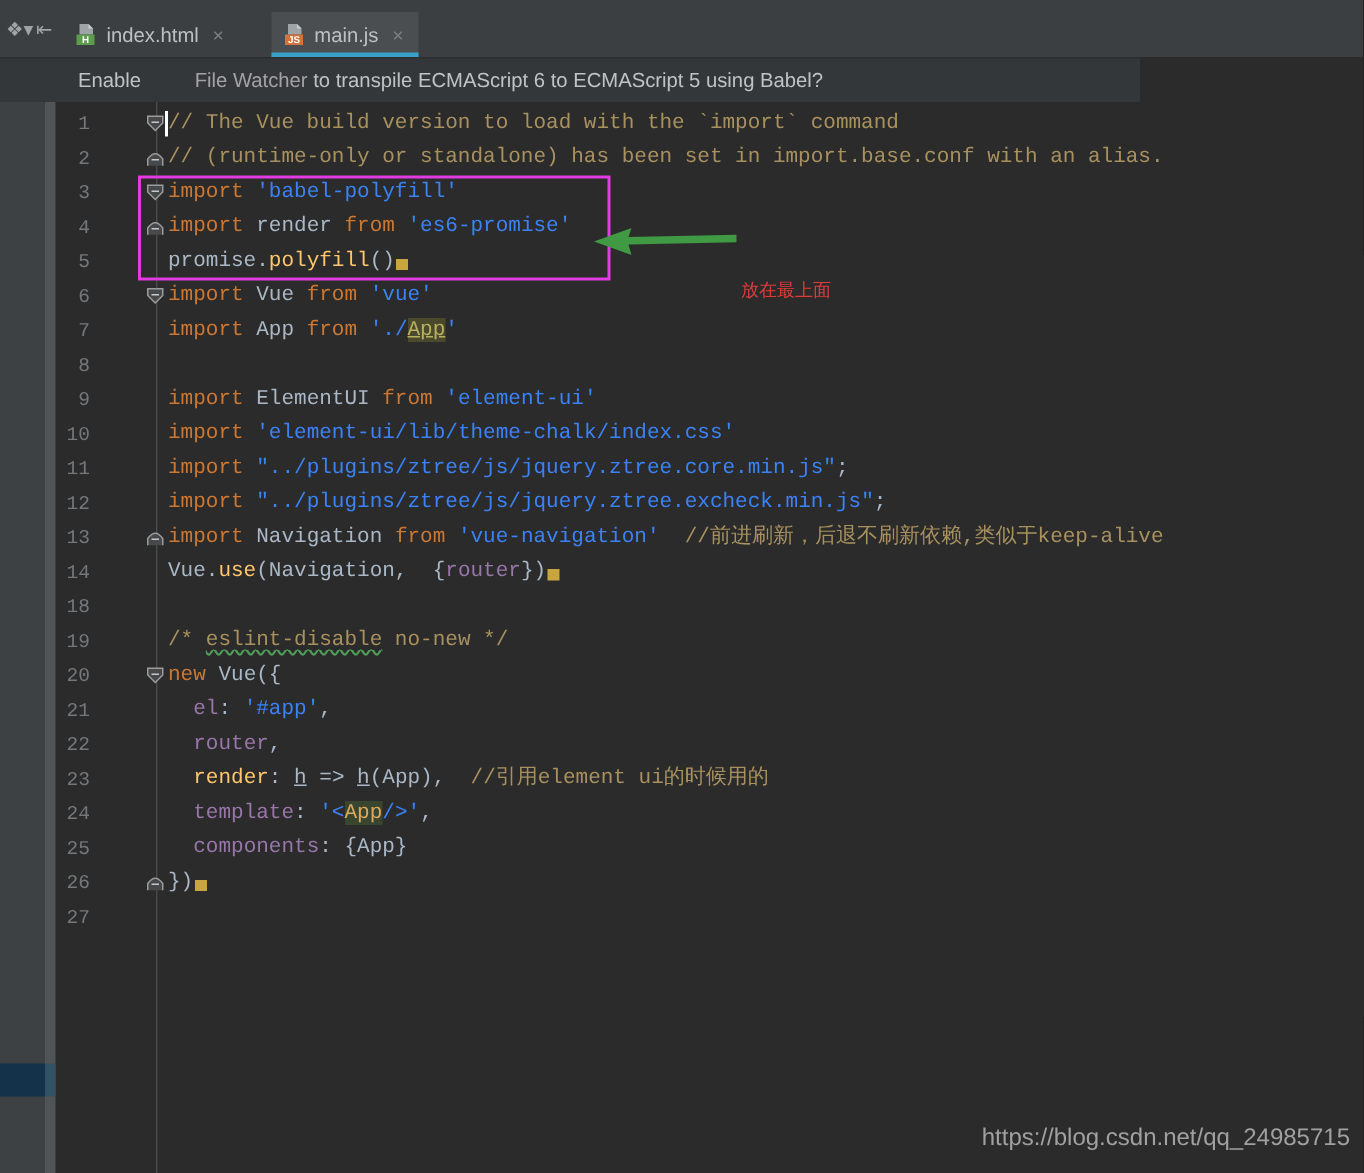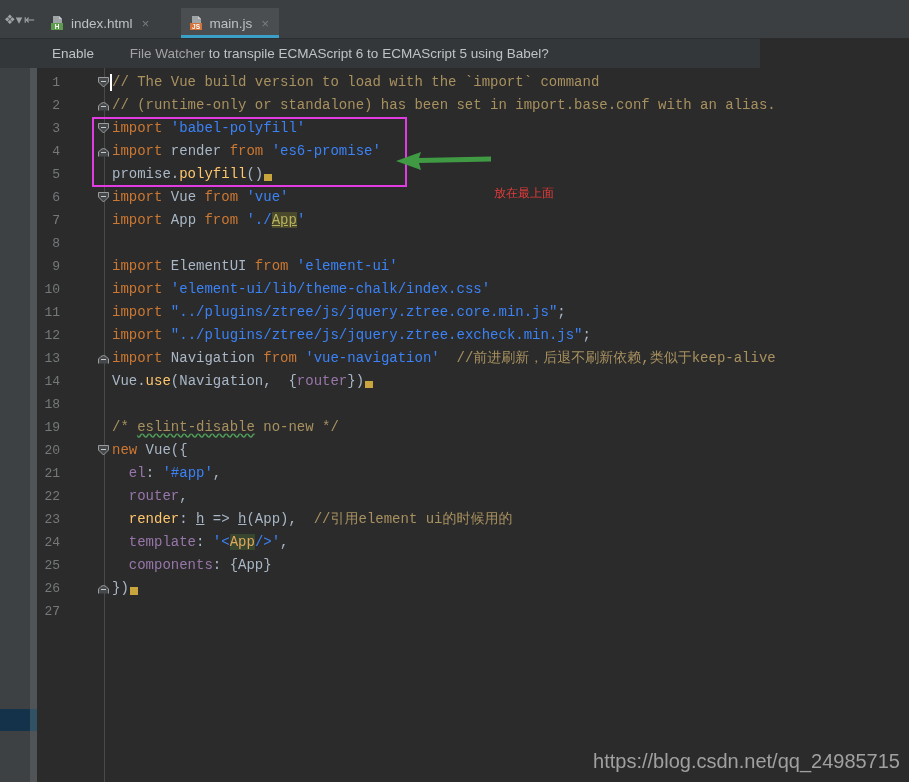--- a/index.html
+++ b/index.html
@@ -61,21 +61,21 @@
 
   .caret { position:absolute; left:110px; top:6px; width:2px; height:17px; background:#ffffff; }
 
   
   .hl-box { position:absolute; left:92px; top:49px; width:315px; height:70px;
             border:2px solid #e13ce1; pointer-events:none; }
   .arrow-svg { position:absolute; left:396px; top:82px; }
   .anno-label { position:absolute; left:494px; top:78px; font-size:12px; color:#e23b3b;
                 font-family:"Liberation Sans", sans-serif;margin-top:39px; }
 
-  .watermark { position:absolute; right:9px; top:682px; font-size:20px; color:#a0a0a0; }
+  .watermark { position:absolute; right:9px; top:682px; font-size:16px; color:#a0a0a0; }
 </style>
 </head>
 <body>
 
 <div class="screen">
 
   <div class="tabbar">
     <span class="bar-icon i1">❖▾</span>
     <span class="bar-icon i2">⇤</span>
     <div class="tabs" id="tabs">

